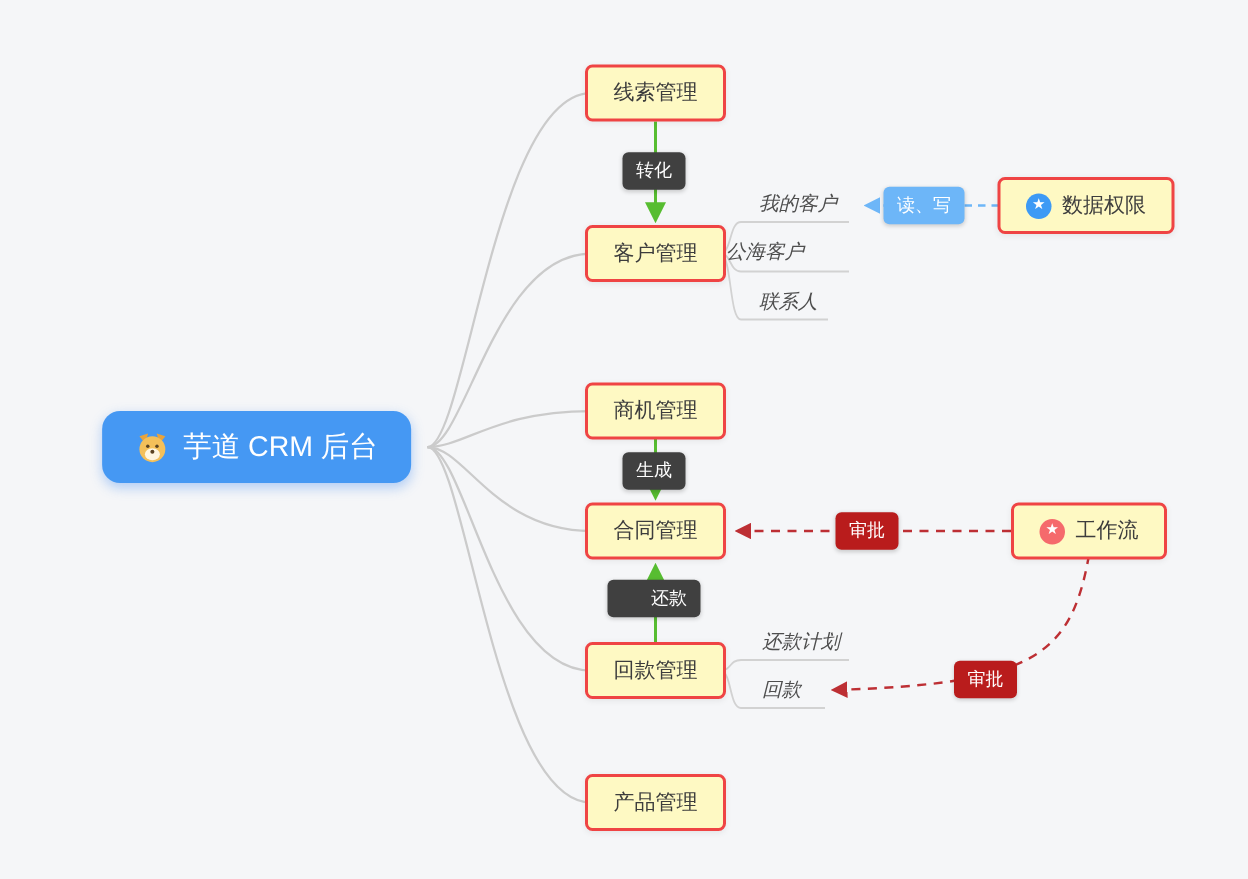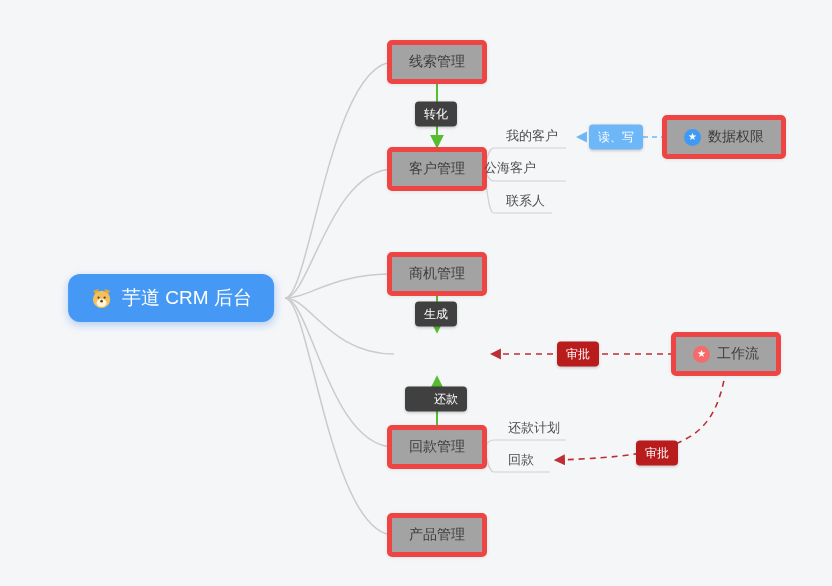--- a/index.html
+++ b/index.html
@@ -3,21 +3,21 @@
 <meta charset="utf-8">
 <style>
   html,body{margin:0;padding:0;}
   .canvas{
     position:relative;width:832px;height:586px;background:#f5f6f8;
     font-family:"Liberation Sans","DejaVu Sans",sans-serif;overflow:hidden;
   }
   .canvas > svg{position:absolute;left:0;top:0;}
   .node{
     position:absolute;transform:translate(-50%,-50%);
-    background:#a3a3a3;border:5px solid #ef4444;border-radius:5px;
+    background:#fef9c3;border:2px solid #ef4444;border-radius:5px;
     padding:8px 17px;font-size:14px;color:#3d3d3d;white-space:nowrap;
     box-shadow:0 1px 4px rgba(0,0,0,.07);
     display:flex;align-items:center;gap:7px;z-index:2;
   }
   .root-node{
     position:absolute;transform:translate(-50%,-50%);
     background:#4598f3;color:#fff;font-size:19px;font-weight:500;
     border-radius:12px;padding:11px 22px;white-space:nowrap;
     display:flex;align-items:center;gap:9px;
     box-shadow:0 3px 8px rgba(68,140,240,.38);z-index:3;
@@ -25,21 +25,21 @@
   .badge{
     position:absolute;transform:translate(-50%,-50%);
     color:#fff;font-size:12px;padding:4px 9px;border-radius:4px;
     white-space:nowrap;box-shadow:0 1px 3px rgba(0,0,0,.18);z-index:4;
   }
   .badge.green{background:#404040;}
   .badge.blue{background:#6db6f8;}
   .badge.red{background:#b91c1c;}
   .leaf{
     position:absolute;transform:translateY(-50%);
-    font-size:13px;color:#4e4e4e;white-space:nowrap;z-index:2;
+    font-size:13px;color:#4e4e4e;white-space:nowrap;z-index:2;font-style:italic;
   }
   .star-circle{
     width:17px;height:17px;border-radius:50%;flex:0 0 17px;
     display:inline-flex;align-items:center;justify-content:center;
     color:#fff;font-size:10px;line-height:1;
   }
   .star-circle.blue{background:#3d9af5;}
   .star-circle.pink{background:#f56a6c;}
   .dog{display:inline-flex;align-items:center;}
 </style>
@@ -104,20 +104,21 @@
         <circle cx="15.2" cy="11" r="1.2" fill="#5b4322"></circle>
         <circle cx="12" cy="14.8" r="1.4" fill="#5b4322"></circle>
       </svg>
     </span>
     <span>芋道 CRM 后台</span>
   </div>
 
   <div class="node" style="left:437px;top:62px;">线索管理</div>
   <div class="node" style="left:437px;top:169px;">客户管理</div>
   <div class="node" style="left:437px;top:274px;">商机管理</div>
+  <div class="node" style="left:437px;top:354px;">合同管理</div>
   <div class="node" style="left:437px;top:447px;">回款管理</div>
   <div class="node" style="left:437px;top:535px;">产品管理</div>
 
   <div class="leaf" style="left:506px;top:136px;">我的客户</div>
   <div class="leaf" style="left:484px;top:168px;">公海客户</div>
   <div class="leaf" style="left:506px;top:201px;">联系人</div>
 
   <div class="leaf" style="left:508px;top:428px;">还款计划</div>
   <div class="leaf" style="left:508px;top:460px;">回款</div>
 

